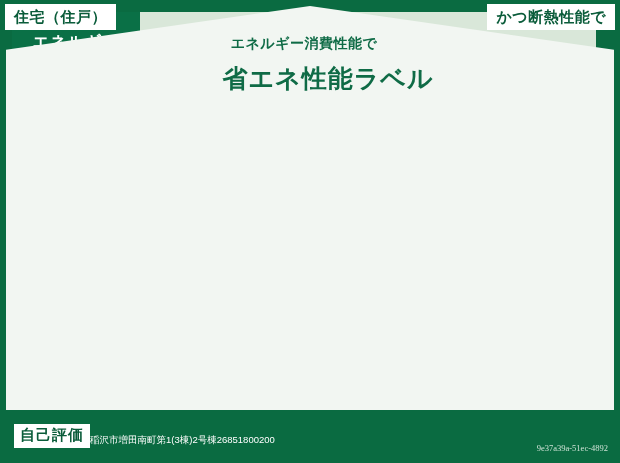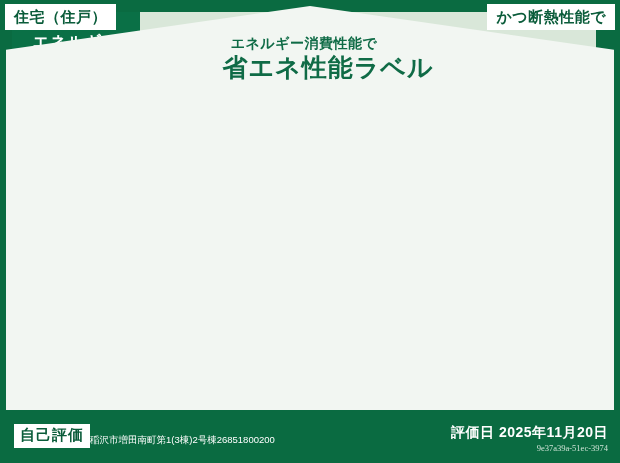--- a/index.html
+++ b/index.html
@@ -32,21 +32,21 @@
     position:absolute;left:6px;top:6px;width:608px;height:84px;
     background:#f2f6f2;
     clip-path:polygon(50% 0%, 100% 52%, 100% 100%, 0% 100%, 0% 52%);
     z-index:1;
   }
   .roof-text{
     position:absolute;left:0;top:36px;width:608px;text-align:center;
     z-index:3;color:#0f6b46;
   }
   .roof-sub{font-size:14px;font-weight:bold;letter-spacing:.5px;line-height:1.1;}
-  .roof-main{font-size:25px;font-weight:bold;letter-spacing:1px;line-height:1.2;margin-top:1px;padding-left:48px;}
+  .roof-main{font-size:25px;font-weight:bold;letter-spacing:1px;line-height:1.2;margin-top:12px;padding-left:48px;}
 
   
   .body-panel{
     position:absolute;left:6px;top:88px;width:608px;height:322px;
     background:#f2f6f2;z-index:2;
   }
 
   
   .perf-row{position:absolute;left:12px;display:flex;align-items:stretch;}
   #row-energy{top:12px;width:584px;height:80px;}
@@ -345,21 +345,17 @@
           </svg>
           <span class="num">5</span></span><span>を達成</span>
       </div>
     </div>
   </div>
 
   <div class="footer">
     <div class="footer-inner">
       <div class="self-badge">自己評価</div>
       <div class="addr">稲沢市増田南町第1(3棟)2号棟26851800200</div>
-      <div class="eval-date">
-        <span>評価日</span>
-        <span>2025年11月20日</span>
-      </div>
-      <div class="uid">9e37a39a-51ec-3974</div>
+      <div class="uid">9e37a39a-51ec-4892</div>
     </div>
   </div>
 
 </div>
 
 </body></html>

